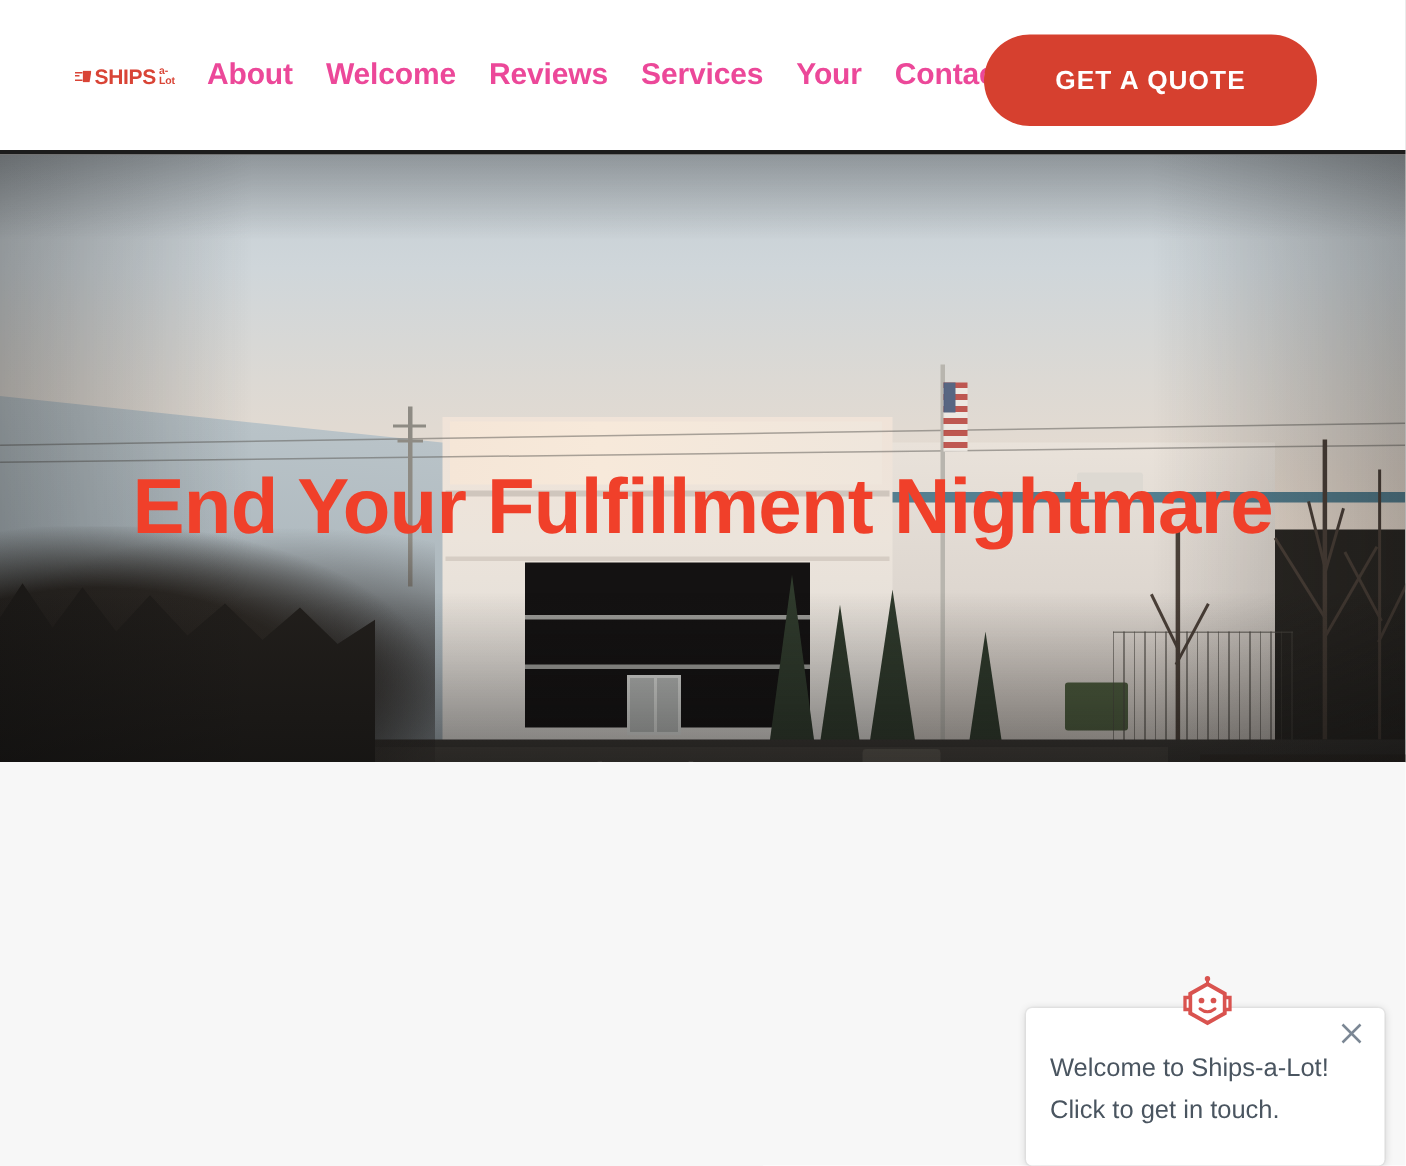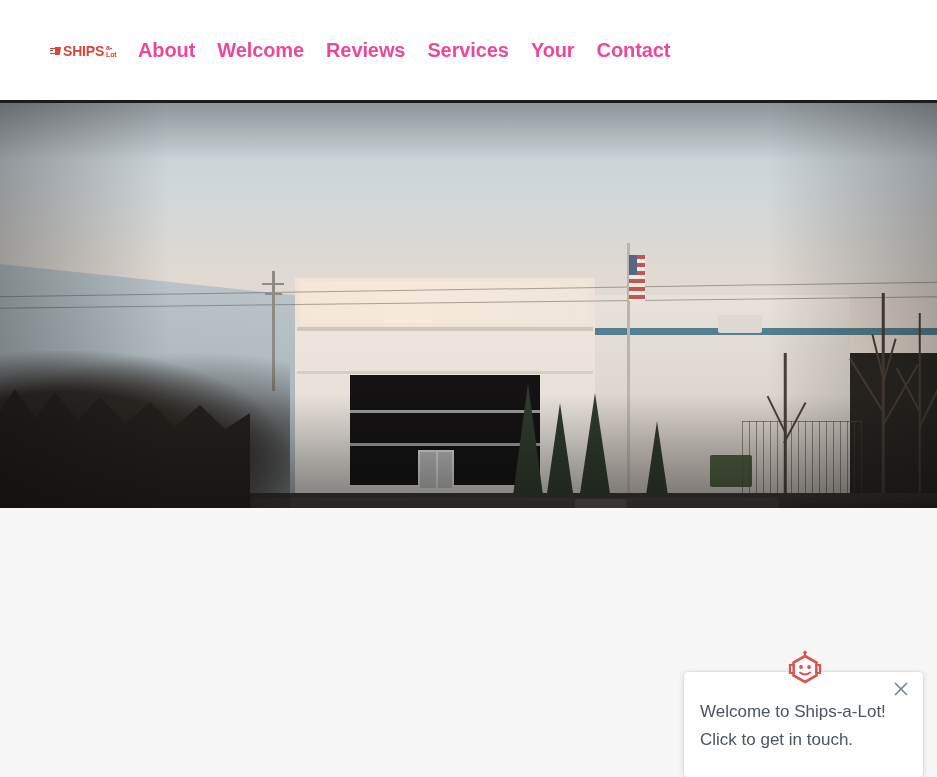--- a/index.html
+++ b/index.html
@@ -468,20 +468,21 @@
 
     <nav class="main-nav">
       <a class="nav-link">About</a>
       <a class="nav-link">Welcome</a>
       <a class="nav-link">Reviews</a>
       <a class="nav-link">Services</a>
       <a class="nav-link">Your</a>
       <a class="nav-link">Contact</a>
     </nav>
 
+    <button class="quote-btn">GET A QUOTE</button>
   </header>
 
   <section class="hero">
     <div class="hero-photo">
       <div class="sky"></div>
       <div class="blue-stripe2"></div>
       <div class="bldg-left"></div>
       <div class="bldg-right"></div>
       <div class="blue-stripe"></div>
       <div class="truck"></div>
@@ -534,20 +535,21 @@
       <div class="curb"></div>
       <div class="stripe sv1"></div>
       <div class="stripe sv2"></div>
 
       <div class="dark-right"></div>
       <div class="foliage-left"></div>
       <div class="foliage-left2"></div>
       <div class="hero-vignette"></div>
     </div>
 
+    <h1 class="hero-title">End Your Fulfillment Nightmare</h1>
   </section>
 
   <section class="intro">
     
     
     
   </section>
 
   <div class="chat-widget">
     <div class="chat-bubble">

